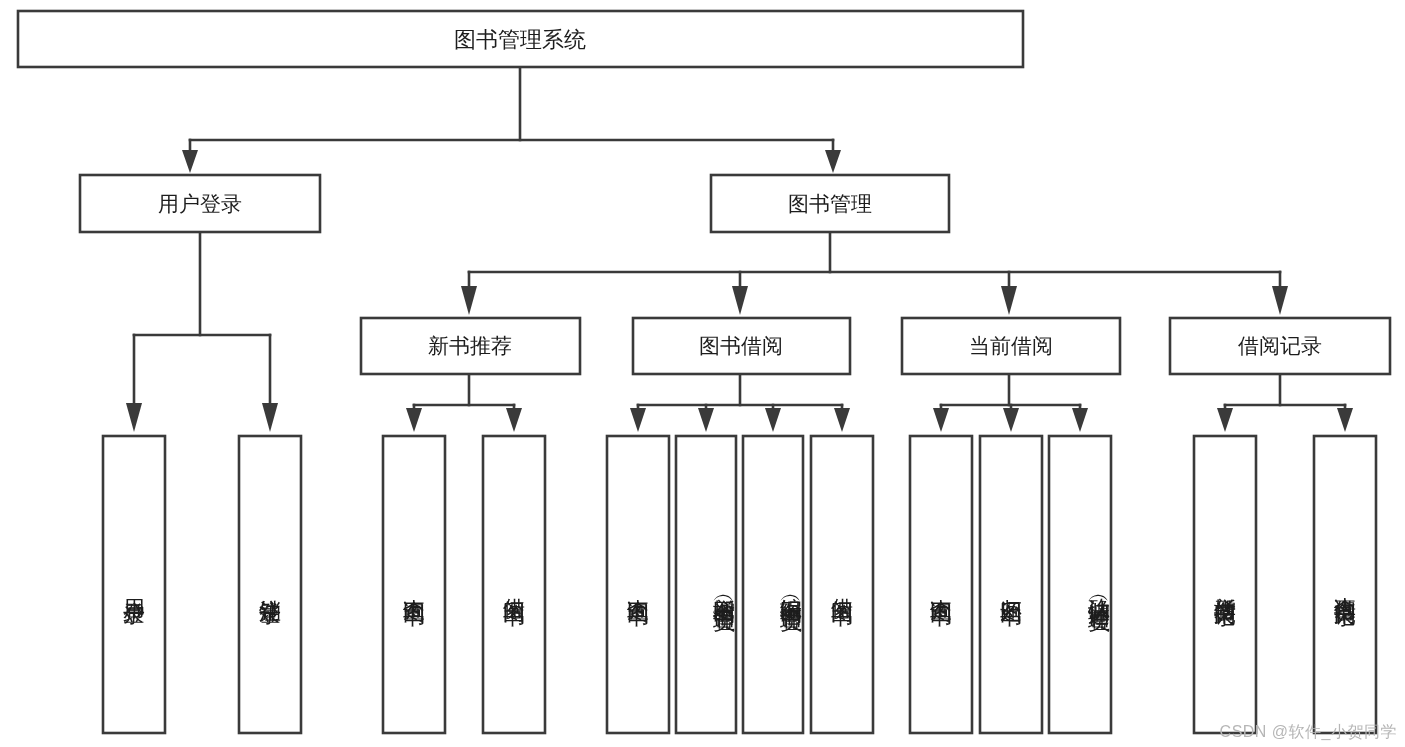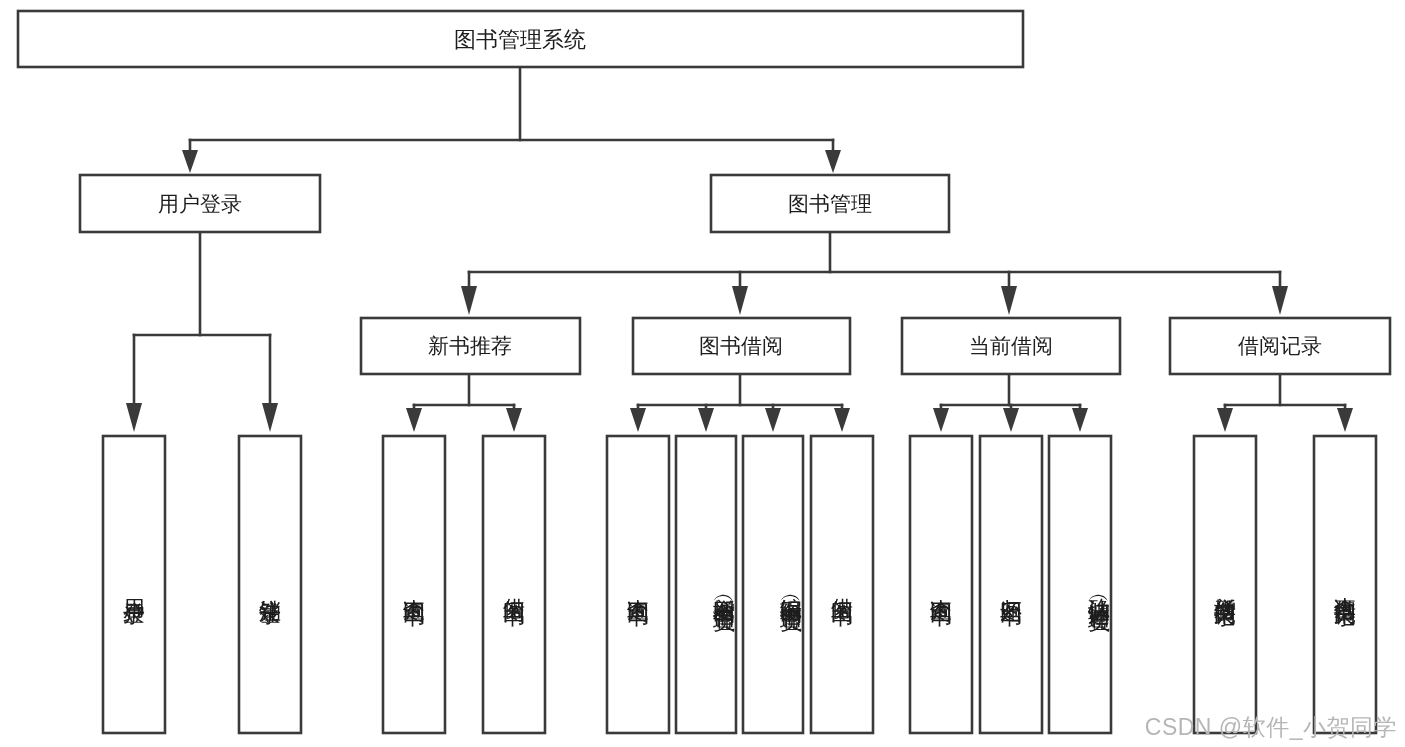--- a/index.html
+++ b/index.html
@@ -70,21 +70,21 @@
     letter-spacing: 2px;
     color: #1d1d1d;
     white-space: nowrap;
     pointer-events: none;
   }
   #watermark {
     position: absolute;
     right: 8px;
     bottom: 4px;
     font-family: "Liberation Sans", "DejaVu Sans", sans-serif;
-    font-size: 23px;
+    font-size: 16px;
     color: #b6b6b6;
     letter-spacing: 0.5px;
     user-select: none;
   }
 </style>
 </head>
 <body>
 
 <div id="diagram-root">
 

